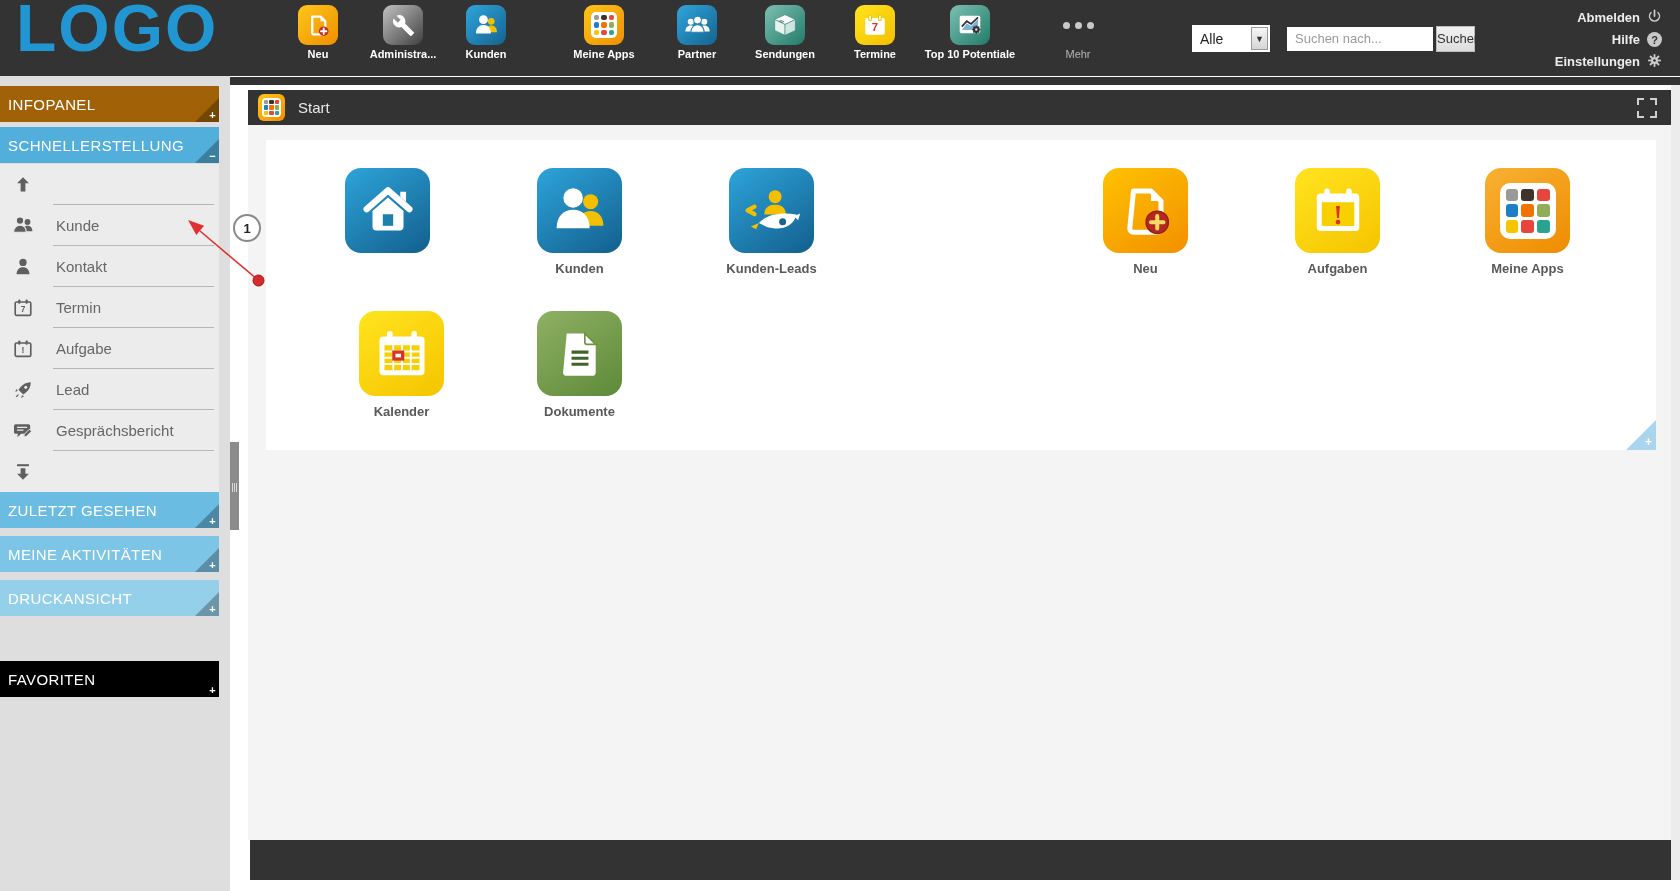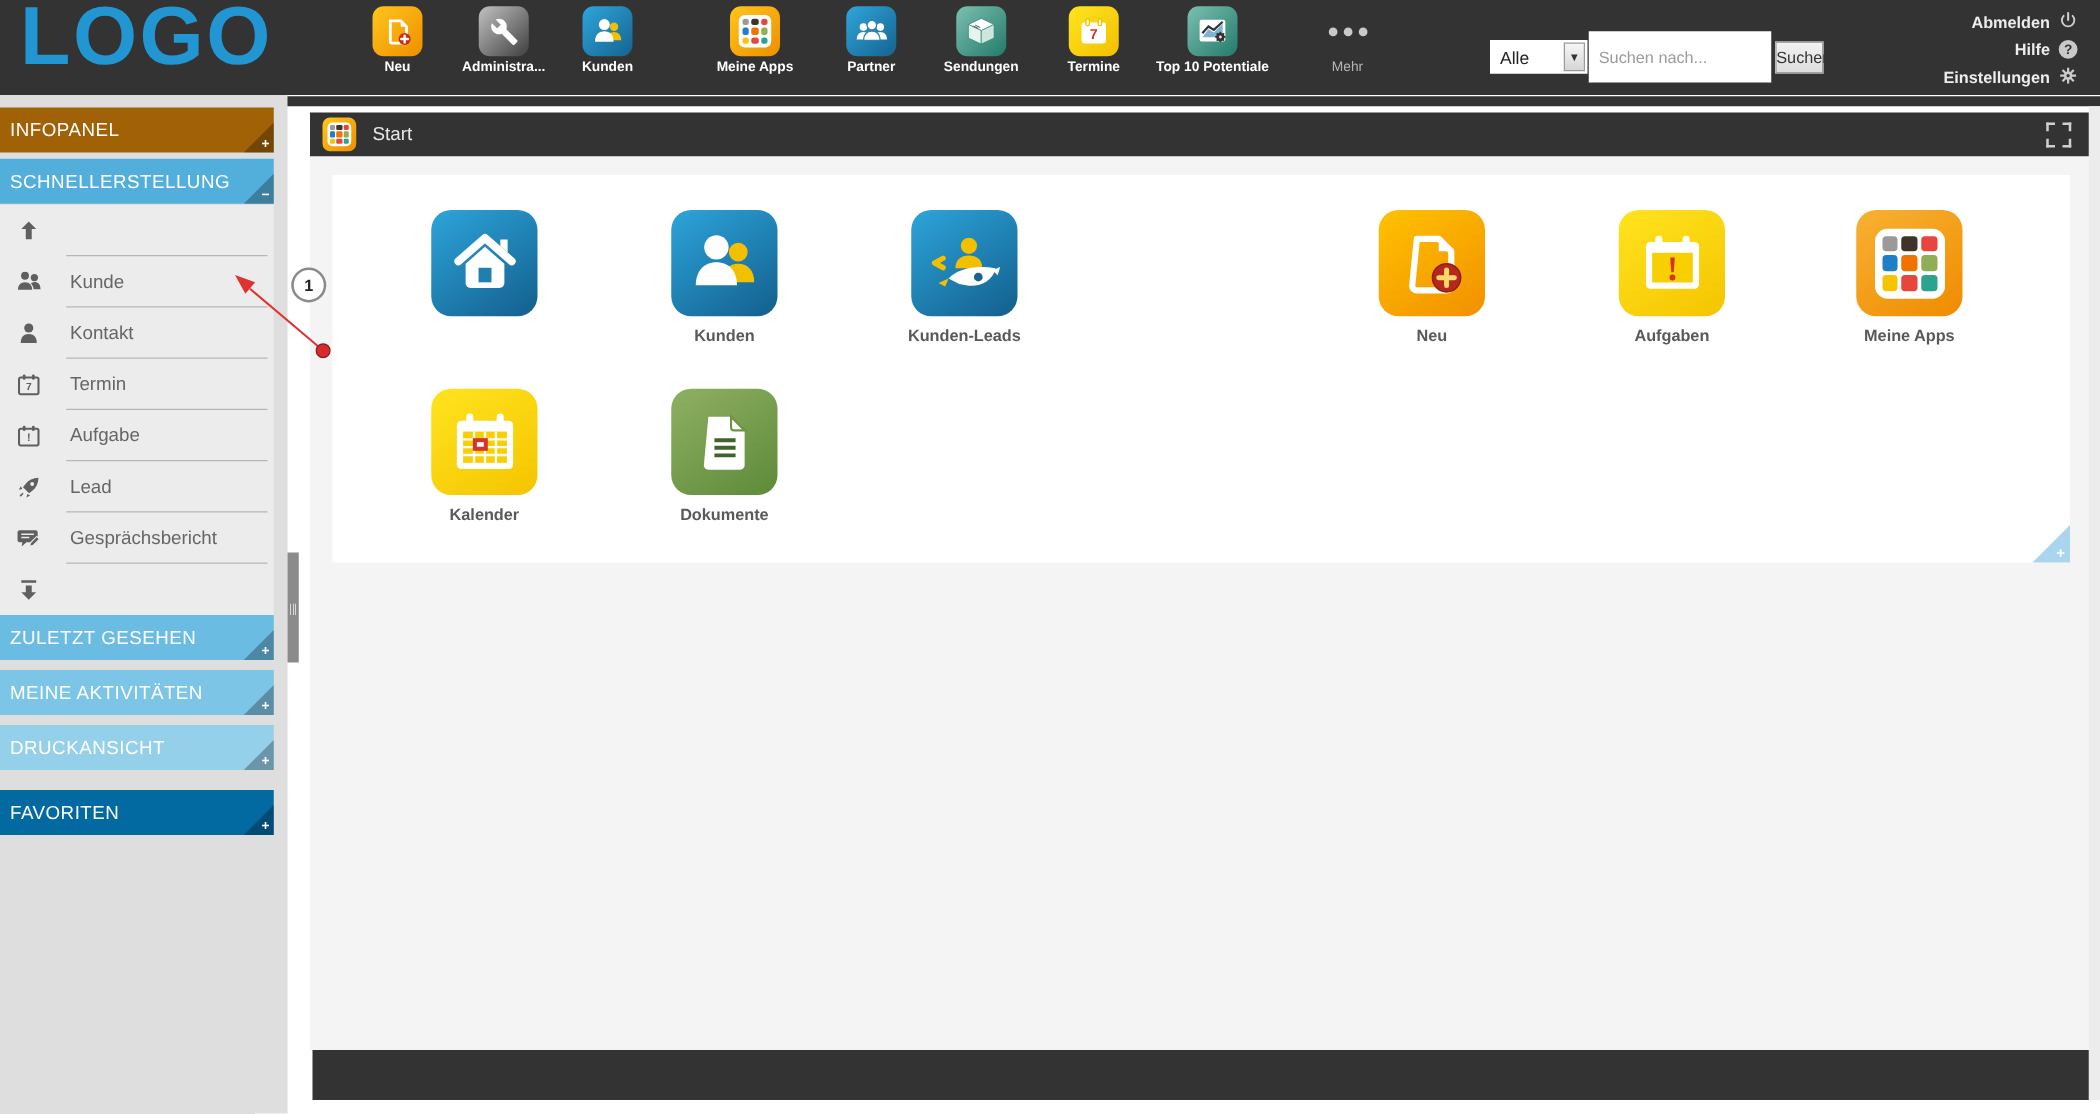--- a/index.html
+++ b/index.html
@@ -29,39 +29,39 @@
 .apps-md { width:26px; height:26px; border-radius:5px; gap:2px; padding:3px; }
 .apps-sm { width:19px; height:19px; border-radius:4px; gap:1px; padding:2px; }
 .apps-sm i { border-radius:1px; }
 .apps-lg { width:56px; height:56px; border-radius:10px; gap:3px; padding:6px; }
 .apps-lg i { border-radius:3px; }
 
 
 .search-area { position:absolute; left:1192px; top:25px; display:flex; align-items:center; }
 .filter-select { width:78px; height:27px; background:#fff; display:flex; align-items:center; padding-left:8px; font-size:14px; color:#222; position:relative; cursor:pointer; }
 .dd-btn { position:absolute; right:2px; top:2px; bottom:2px; width:17px; background:linear-gradient(#f6f6f6,#d6d6d6); border:1px solid #9a9a9a; display:flex; align-items:center; justify-content:center; font-size:9px; color:#333; }
-.search-input { width:146px; height:41px; border:0; margin-left:1px; padding:0 8px; font-size:13px; color:#333; outline:none; font-family:inherit; }
+.search-input { width:146px; height:24px; border:0; margin-left:17px; padding:0 8px; font-size:13px; color:#333; outline:none; font-family:inherit; }
 .search-input::placeholder { color:#9a9a9a; }
 .search-btn { margin-left:3px; width:39px; height:26px; background:linear-gradient(#f2f2f2,#dddddd); border:1px solid #bbb; font-size:13px; color:#333; font-family:inherit; cursor:pointer; }
 .session { position:absolute; right:18px; top:7px; }
 .session-row { display:flex; justify-content:flex-end; align-items:center; gap:7px; height:21px; margin-bottom:1px; color:#ededed; font-size:13px; font-weight:bold; cursor:pointer; }
 .help-ico { width:15px; height:15px; border-radius:50%; background:#c9c9c9; color:#333; font-size:11px; font-weight:bold; display:flex; align-items:center; justify-content:center; }
 
 
 .thinbar { position:absolute; left:0; top:77px; width:1680px; height:8px; background:#333333; z-index:5; }
 
 
 .sidebar-bg { position:absolute; left:0; top:76px; width:230px; height:815px; background:#dedede; z-index:6; }
 .side-section { position:absolute; left:0; width:219px; height:36px; color:#fff; font-size:15px; letter-spacing:.4px; display:flex; align-items:center; padding-left:8px; cursor:pointer; z-index:7; }
 .s0 { top:86px;  background:#a16207; }
 .s1 { top:127px; background:#52afdc; }
 .s2 { top:492px; background:#6abce2; }
 .s3 { top:536px; background:#7cc5e6; }
 .s4 { top:580px; background:#95d0eb; }
-.s5 { top:632px; background:#0369a1; }
+.s5 { top:661px; background:#000000; }
 .fold { position:absolute; right:0; bottom:0; width:0; height:0; border-left:24px solid transparent; border-bottom:24px solid rgba(0,0,0,.28); }
 .fold-sign { position:absolute; right:3px; bottom:1px; font-size:11px; line-height:11px; color:#fff; font-weight:bold; }
 .quick-list { position:absolute; left:0; top:164px; width:219px; background:#ececec; z-index:7; }
 .q-row { display:flex; height:41px; cursor:pointer; }
 .q-ico { width:46px; display:flex; align-items:center; justify-content:center; }
 .q-lbl { flex:1; display:flex; align-items:center; margin:0 5px 0 7px; padding-left:3px; font-size:15px; color:#666; border-bottom:1px solid #b6b6b6; }
 .q-row:last-child .q-lbl { border-bottom:none; }
 
 
 .scroll-handle { position:absolute; left:230px; top:442px; width:9px; height:88px; background:#8b8b8b; z-index:8; cursor:pointer; }
@@ -495,21 +495,21 @@
               <i style="background: rgb(240, 114, 0);"></i>
               <i style="background: rgb(143, 174, 87);"></i>
               <i style="background: rgb(246, 197, 0);"></i>
               <i style="background: rgb(229, 71, 61);"></i>
               <i style="background: rgb(43, 163, 145);"></i>
             </span>
         </div>
         <div class="tile-label">Meine Apps</div>
       </div>
 
-      <div class="cell" style="left:79px;top:171px">
+      <div class="cell" style="left:93px;top:171px">
         <div class="tile t-yellow">
           <svg viewBox="0 0 48 48" width="60" height="60">
             <rect x="6" y="10" width="36" height="31" rx="3" fill="#fff"></rect>
             <rect x="10" y="17" width="28" height="20" fill="#f8cf00"></rect>
             <g stroke="#fff" stroke-width="1.5">
               <line x1="17" y1="17" x2="17" y2="37"></line>
                 <line x1="24" y1="17" x2="24" y2="37"></line>
                 <line x1="31" y1="17" x2="31" y2="37"></line>
               <line x1="10" y1="22" x2="38" y2="22"></line>
                 <line x1="10" y1="27" x2="38" y2="27"></line>

